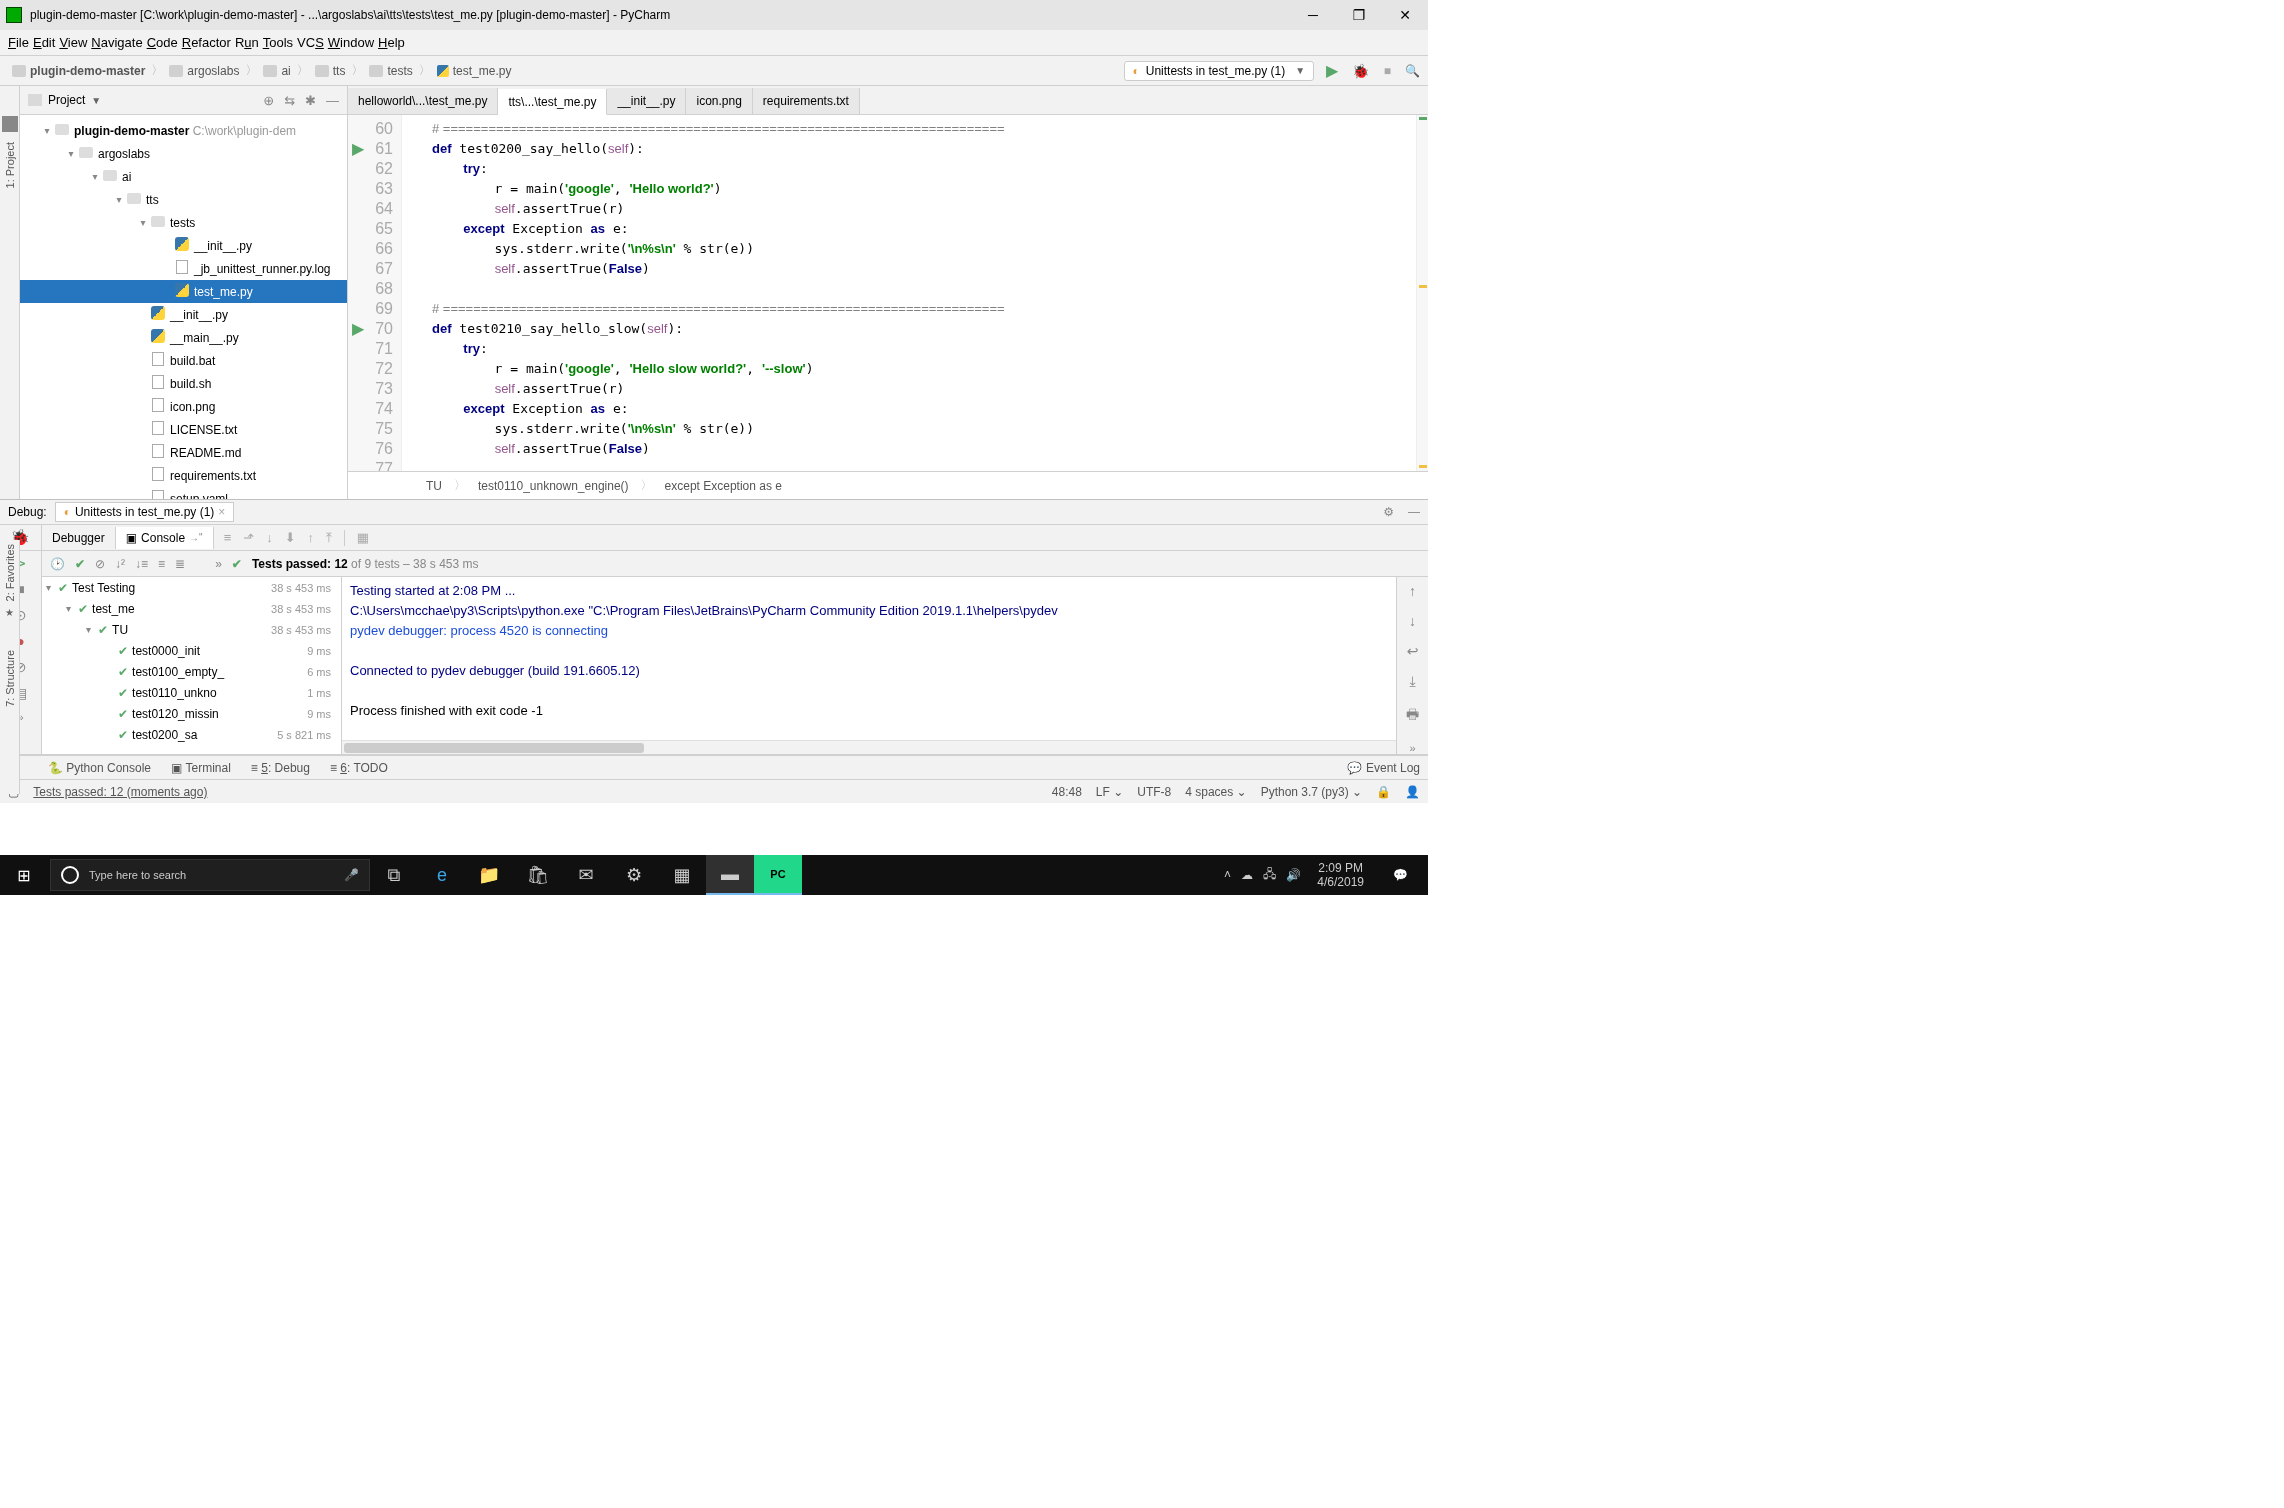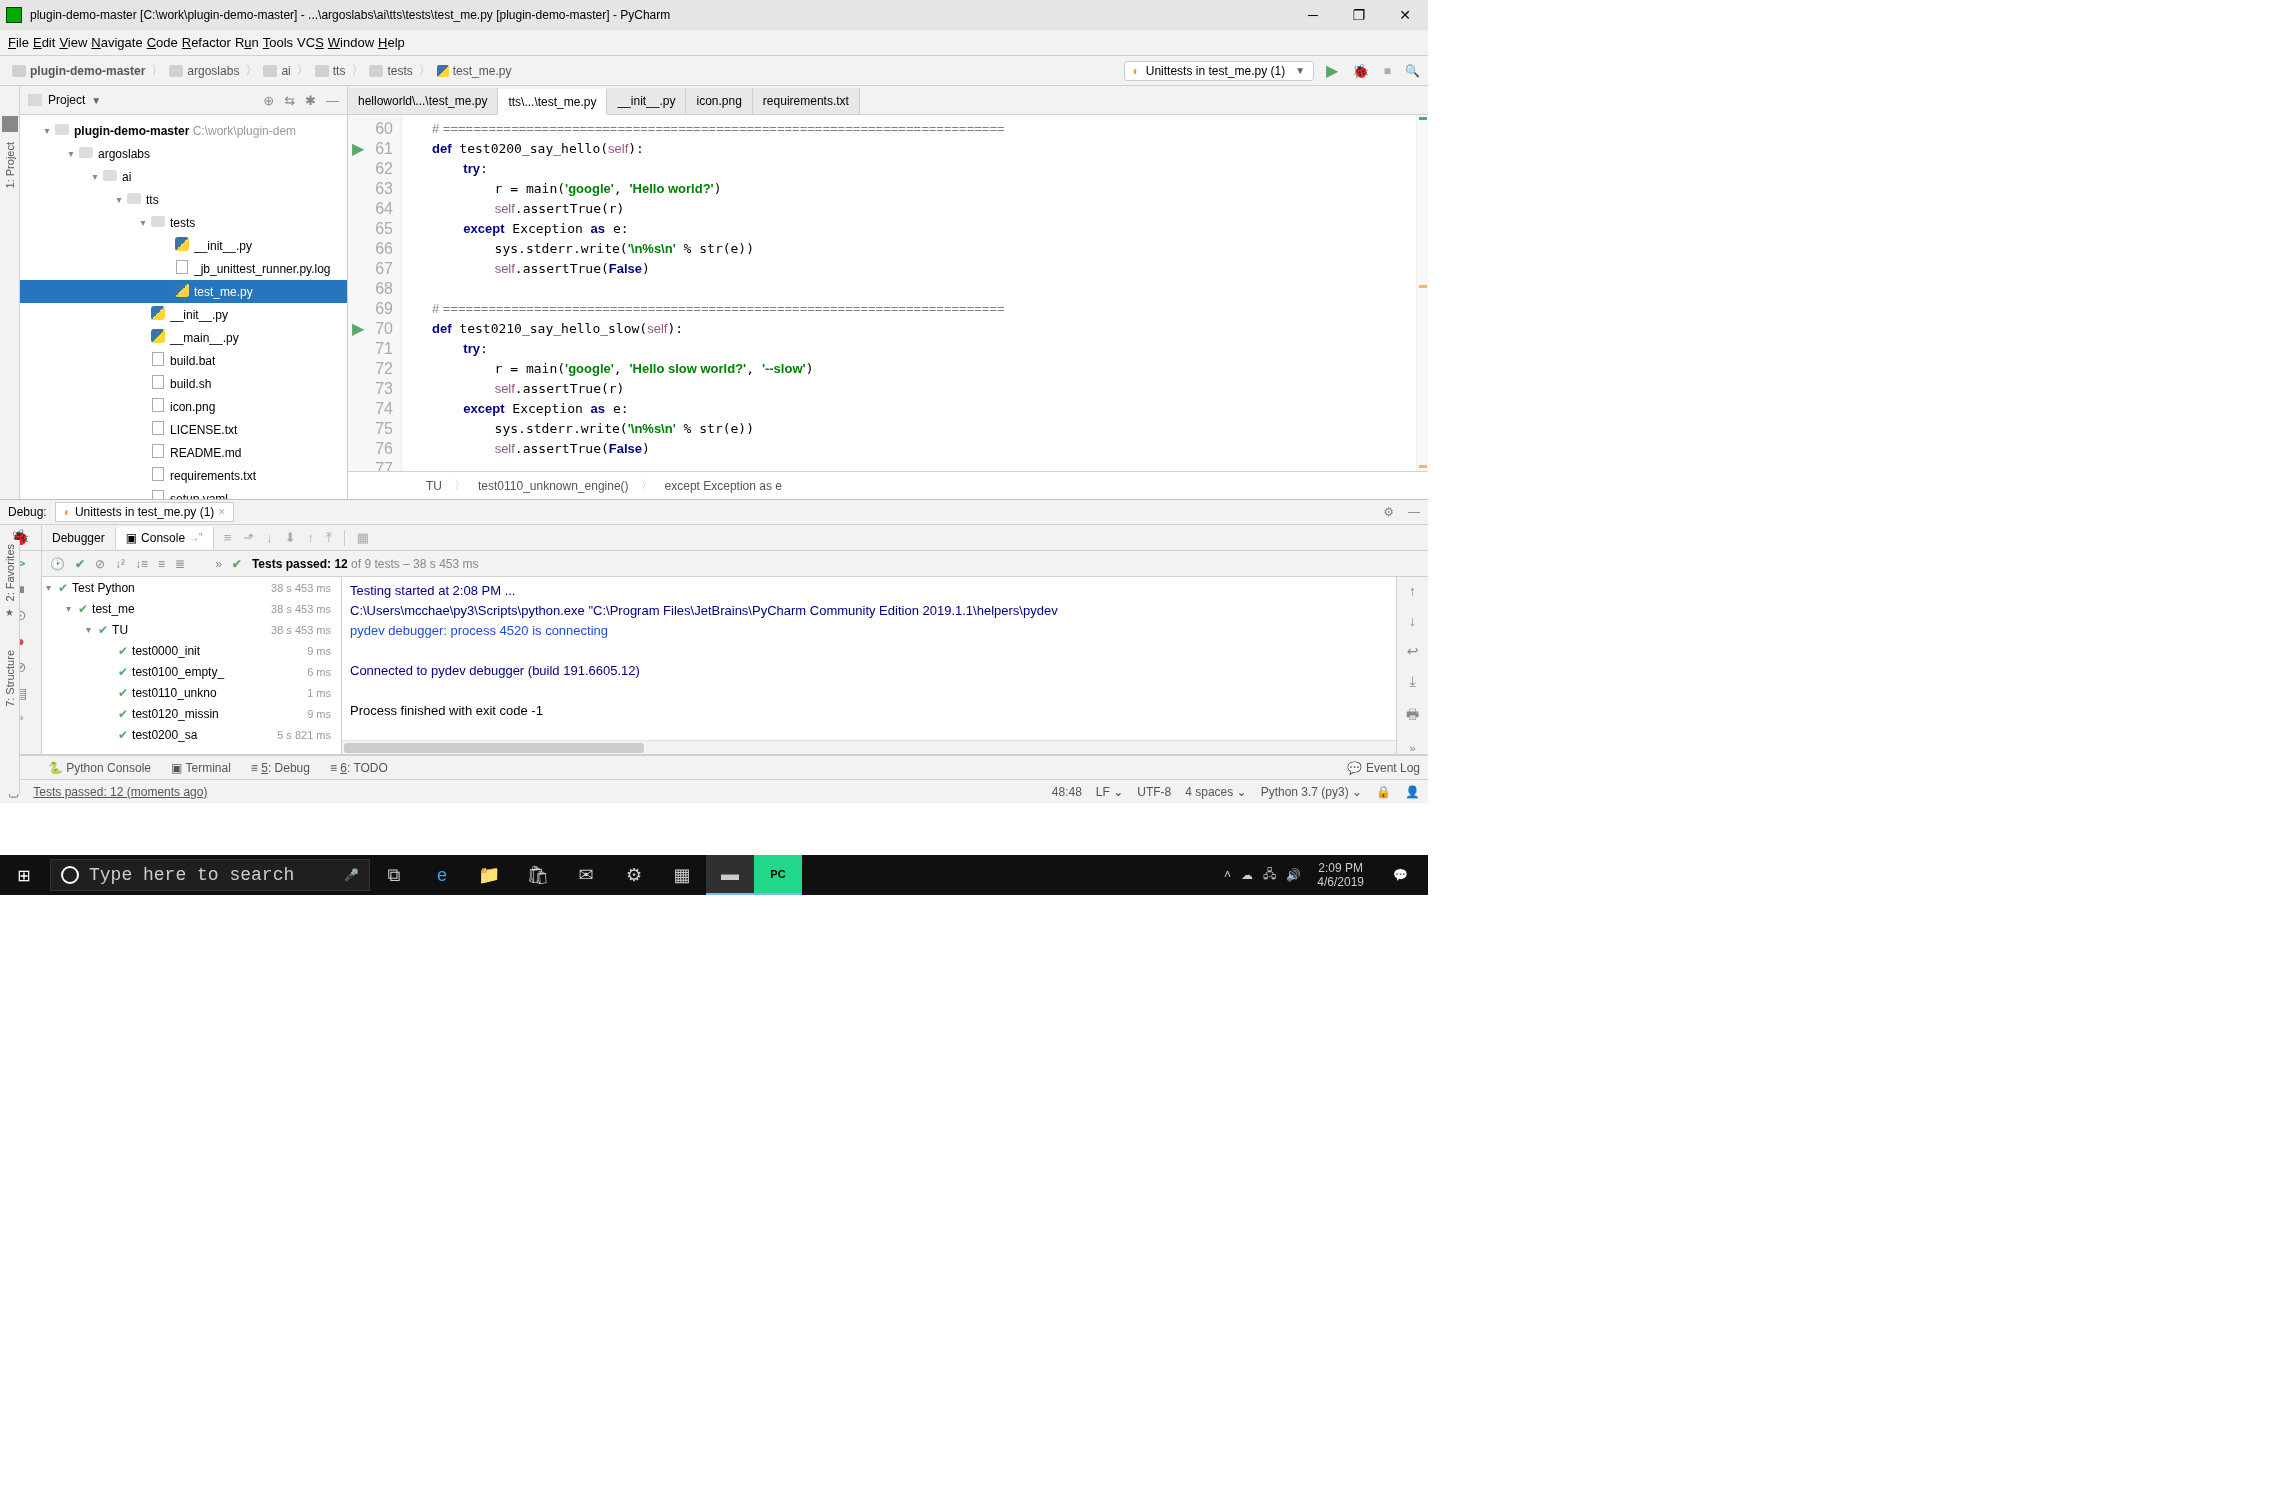--- a/index.html
+++ b/index.html
@@ -463,21 +463,21 @@
       <span style="margin-left:20px;color:#888;">»</span>
       <span class="check">✔</span>
       <span><b>Tests passed: 12</b><span class="summary"> of 9 tests – 38 s 453 ms</span></span>
     </div>
     <div style="flex:1;display:flex;">
       <div class="debug-mid">
         <div class="tests-tree" id="tests-tree">
             <div class="test-row" style="padding-left:4px">
               <span class="arrow">▾</span>
               <span class="check">✔</span>
-              <span>Test Python</span>
+              <span>Test Testing</span>
               <span class="time">38 s 453 ms</span>
             </div>
             <div class="test-row" style="padding-left:24px">
               <span class="arrow">▾</span>
               <span class="check">✔</span>
               <span>test_me</span>
               <span class="time">38 s 453 ms</span>
             </div>
             <div class="test-row" style="padding-left:44px">
               <span class="arrow">▾</span>
@@ -568,21 +568,21 @@
   <span><span>4 spaces</span> ⌄</span>
   <span><span>Python 3.7 (py3)</span> ⌄</span>
   <span>🔒</span>
   <span>👤</span>
 </div>
 
 <div class="taskbar">
   <div class="start">⊞</div>
   <div class="search">
     <span class="circle"></span>
-    <span style="font-size:18px;color:#ccc;font-family:Liberation Mono, monospace;">Type here to search</span>
+    <span style="font-size:11px;color:#ccc;">Type here to search</span>
     <span style="margin-left:auto;">🎤</span>
   </div>
   <div class="tb-icons">
     <div class="tb-icon">⧉</div>
     <div class="tb-icon" style="color:#3ca4e8;">e</div>
     <div class="tb-icon" style="color:#f0c040;">📁</div>
     <div class="tb-icon">🛍</div>
     <div class="tb-icon">✉</div>
     <div class="tb-icon">⚙</div>
     <div class="tb-icon">▦</div>

